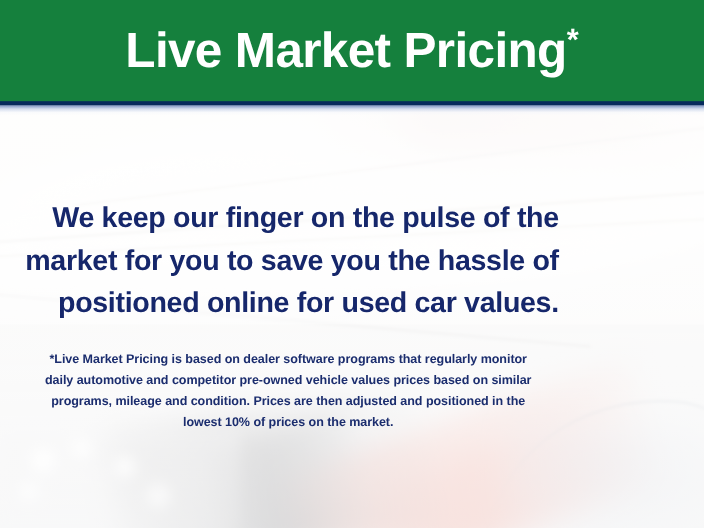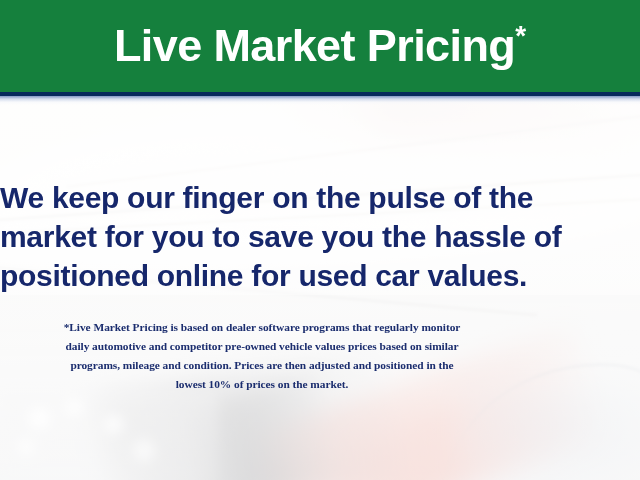--- a/index.html
+++ b/index.html
@@ -325,23 +325,23 @@
     line-height: 0;
     letter-spacing: 0;
   }
 
   
   .headline {
     position: absolute;
     left: 0;
     top: 178px;
     width: 508px;
-    text-align: left;
+    text-align: right;
     color: #16276b;
-    font-size: 30px;
+    font-size: 26px;
     font-weight: bold;
     line-height: 39px;
     letter-spacing: -0.3px;
   }
   .headline .hl-line {
     display: block;
     white-space: nowrap;
   }
 
   
@@ -349,21 +349,20 @@
     position: absolute;
     left: 0;
     top: 318px;
     width: 524px;
     text-align: center;
     color: #1b2d6e;
     font-size: 11.4px;
     font-weight: bold;
     line-height: 19px;
     letter-spacing: -0.05px;
-    font-family: Liberation Serif, serif;
   }
   .fineprint .fp-line {
     display: block;
     white-space: nowrap;
   }
 </style>
 </head>
 <body>
 
 <div class="canvas">

